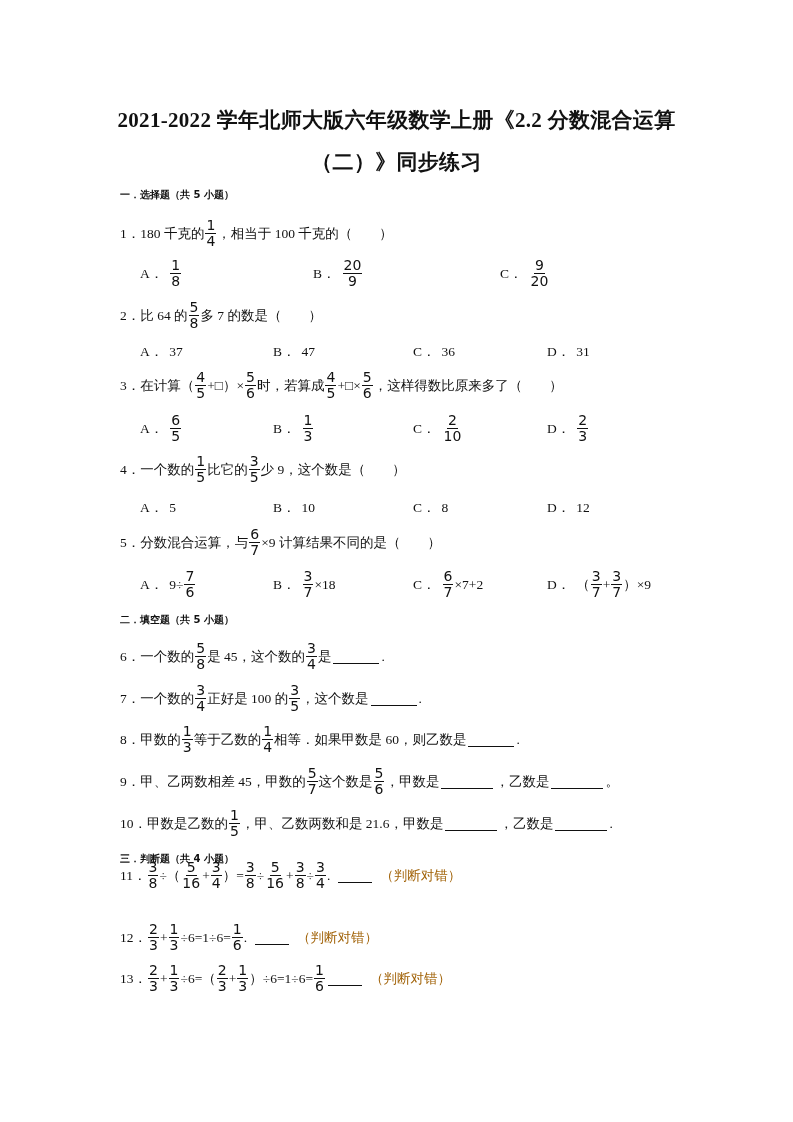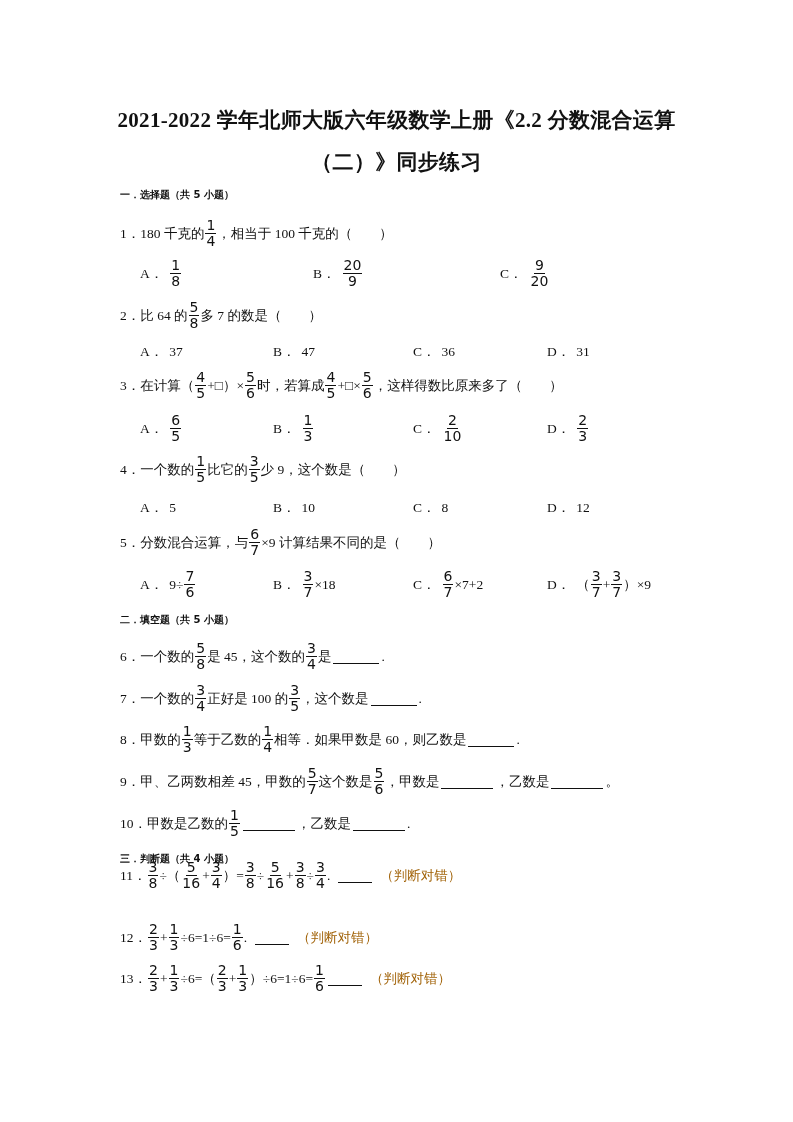--- a/index.html
+++ b/index.html
@@ -311,20 +311,21 @@
   <span>。</span>
 </div>
 
 <div class="line" style="top:808px">
   <span>10．</span>
   <span>甲数是乙数的</span>
   <span class="frac">
       <span class="num">1</span>
       <span class="den">5</span>
     </span>
+  <span>，甲、乙数两数和是 21.6，甲数是</span>
   <span class="blank b52"></span>
   <span>，乙数是</span>
   <span class="blank b52"></span>
   <span>.</span>
 </div>
 
 <div class="section" style="top:852px">三．判断题（共 4 小题）</div>
 
 <div class="line" style="top:860px">
   <span>11．</span>

